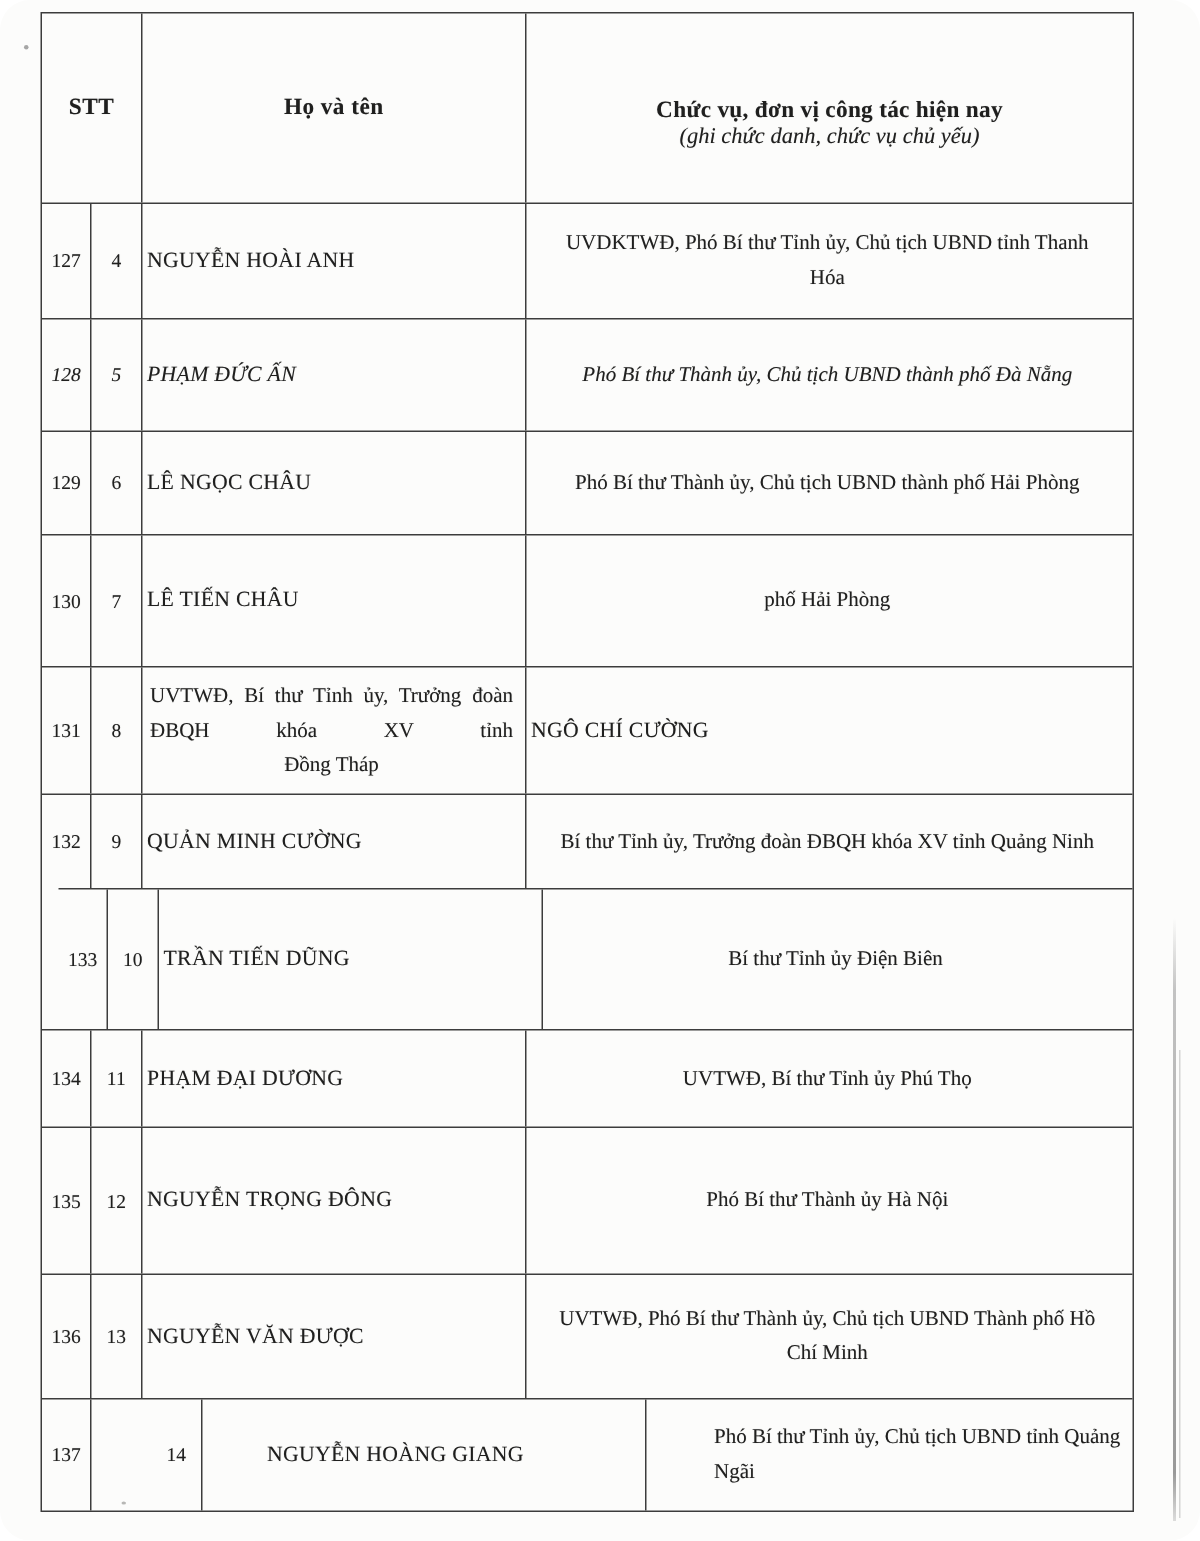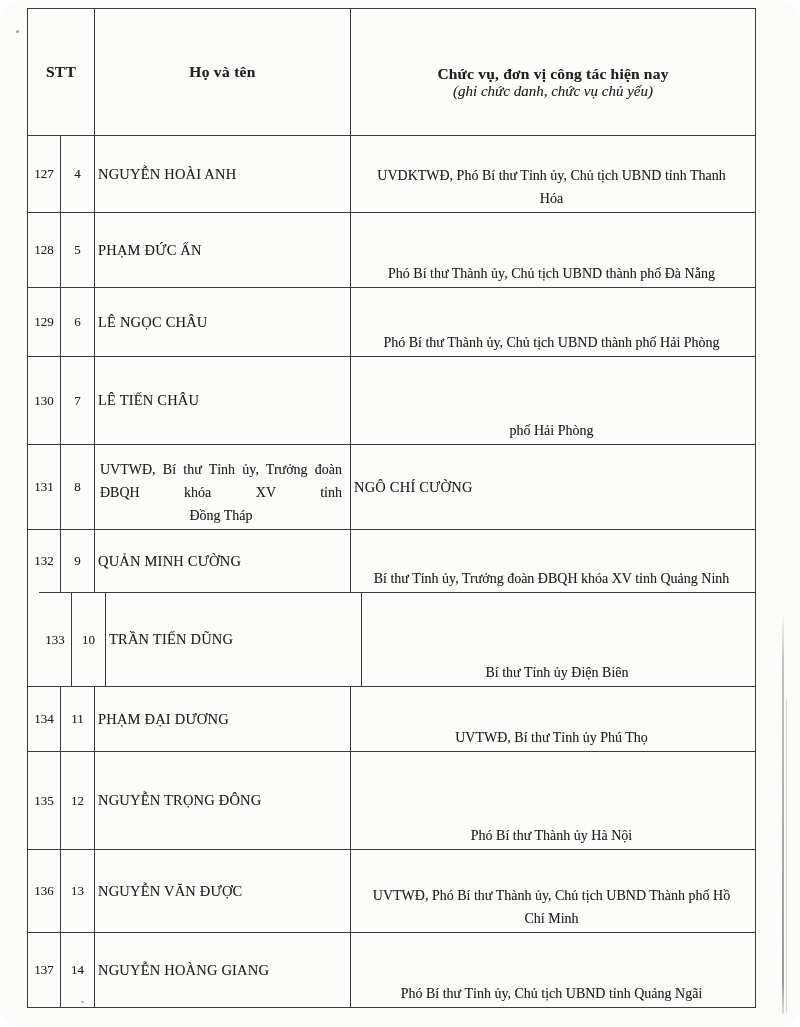--- a/index.html
+++ b/index.html
@@ -79,44 +79,44 @@
     font-size: 13px;
   }
   .c-name {
     padding-left: 3px;
     font-size: 14.5px;
     letter-spacing: 0.2px;
     white-space: nowrap;
   }
   .c-pos {
     flex-direction: column;
-    justify-content: flex-end;
+    justify-content: center;
     align-items: stretch;
     padding: 2px 8px 2px 5px;
     font-size: 14px;
     line-height: 23px;
   }
   .c-pos .pos-line { text-align: left; }
   .c-pos .pos-line.justified {
     text-align: justify;
     text-align-last: justify;
   }
 
   
   .t-body .t-row:nth-child(1)  { height: 77px; }
-  .t-body .t-row:nth-child(2)  { height: 75px; }
+  .t-body .t-row:nth-child(2)  { height: 75px; font-style: italic; }
   .t-body .t-row:nth-child(3)  { height: 69px; }
   .t-body .t-row:nth-child(4)  { height: 88px; }
   .t-body .t-row:nth-child(5)  { height: 85px; }
   .t-body .t-row:nth-child(6)  { height: 63px; }
   .t-body .t-row:nth-child(7)  { height: 94px; margin-left: 11px; }
   .t-body .t-row:nth-child(8)  { height: 65px; }
   .t-body .t-row:nth-child(9)  { height: 98px; }
   .t-body .t-row:nth-child(10) { height: 83px; }
-  .t-body .t-row:nth-child(11) { height: 75px; }
+  .t-body .t-row:nth-child(11) { height: 75px; gap: 40px; }
 
   
   .speckle-a {
     position: absolute;
     left: 16px; top: 30px;
     width: 3px; height: 3px;
     background: #8a8a8a;
     border-radius: 50%;
     opacity: 0.75;
   }

